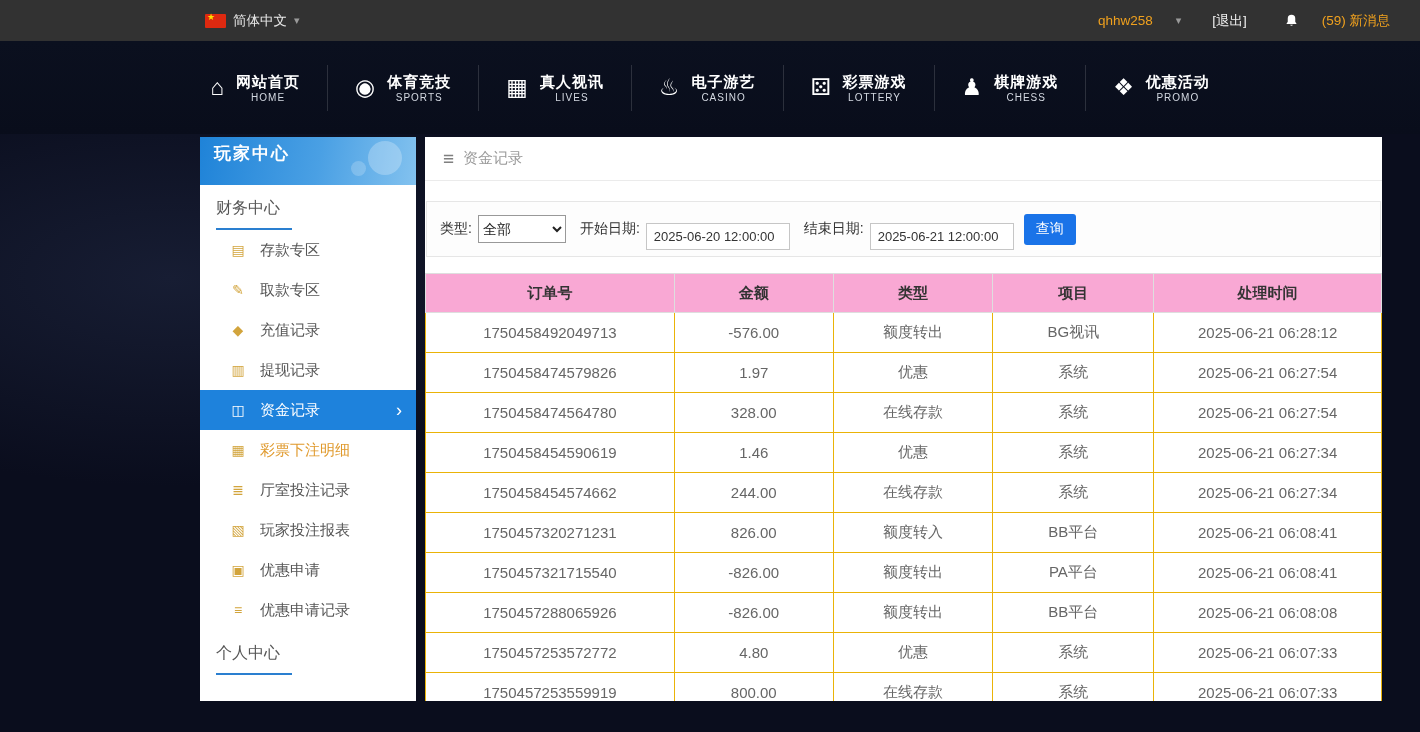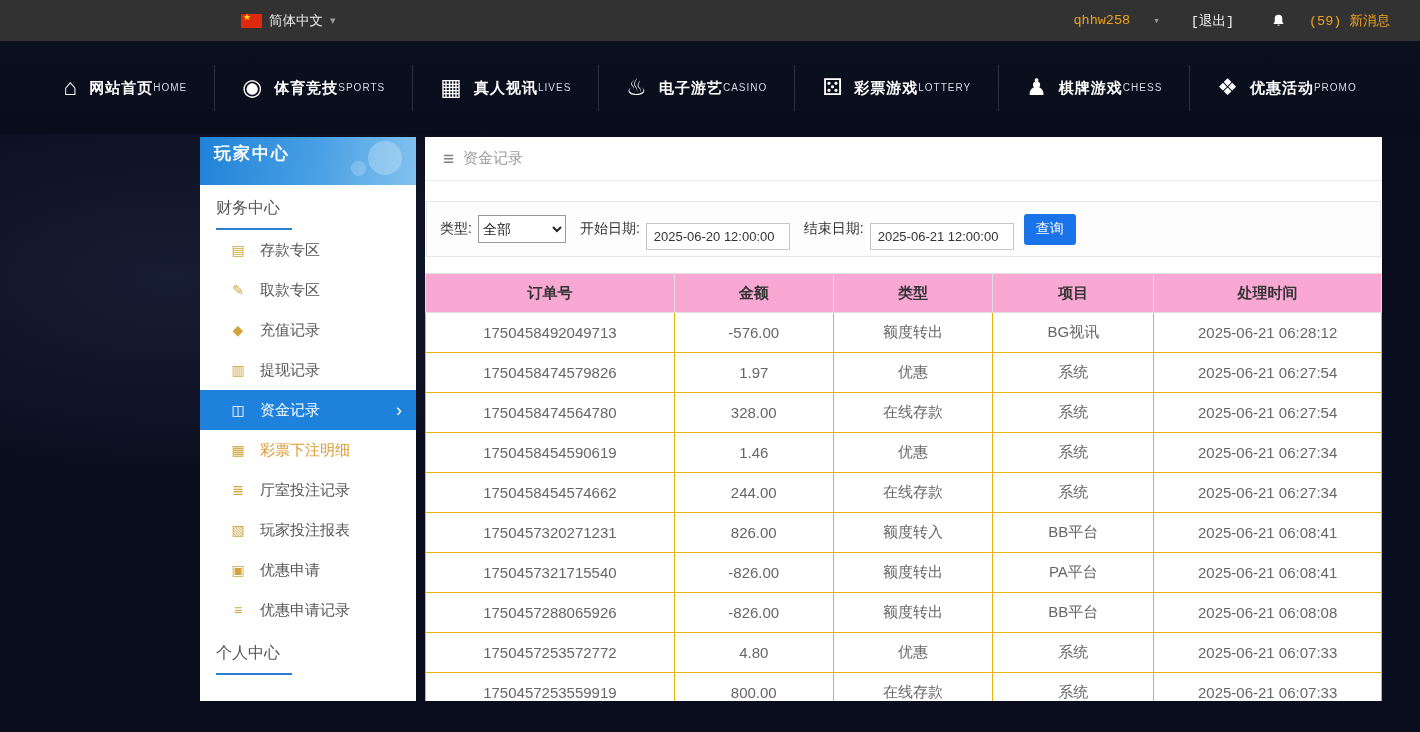--- a/index.html
+++ b/index.html
@@ -12,37 +12,37 @@
   .screen { position:relative; width:1420px; height:732px; overflow:hidden;
     background: radial-gradient(ellipse 700px 320px at 12% 38%, #171d33 0%, #0a0d1d 65%); }
 
   
   .url-bar { height:31px; background:#f5f6f7; display:flex; align-items:center;
     padding:0 10px; font-size:13.5px; color:#1d1d1f; border-bottom:1px solid #dcdcdc; }
 
   
   .top-bar { height:41px; background:#323232; display:flex; align-items:center;
     justify-content:space-between; padding:0 30px 0 205px; color:#e8e8e8; font-size:13.5px; }
-  .lang { display:flex; align-items:center; gap:7px; cursor:pointer;margin-left:36px; }
+  .lang { display:flex; align-items:center; gap:7px; cursor:pointer; }
   .flag { position:relative; width:21px; height:14px; background:#de2910; border-radius:1px; display:inline-block; }
   .flag::before { content:"★"; position:absolute; left:2px; top:-2px; color:#ffde00; font-size:9px; }
   .caret { color:#9a9a9a; font-size:11px; }
-  .top-right { display:flex; align-items:center; gap:23px;font-family:Liberation Mono, monospace; }
+  .top-right { display:flex; align-items:center; gap:23px; }
   .username { color:#f0a11e; }
   .logout { color:#f2f2f2; margin-left:8px; cursor:pointer; }
   .bell { margin-left:14px; display:flex; align-items:center; }
   .messages { color:#f0a11e; cursor:pointer; }
 
   
   .nav-bar { height:93px; display:flex; align-items:center; justify-content:center;
     background:linear-gradient(180deg,#0b101f 0%,#090d1b 100%); }
   .nav-item { display:flex; align-items:center; padding:0 27px; height:46px; cursor:pointer; }
   .nav-item + .nav-item { border-left:1px solid rgba(255,255,255,0.14); }
   .nav-icon { color:#fff; font-size:23px; margin-right:12px; line-height:1; }
-  .nav-text { display:flex; flex-direction:row; align-items:center; }
+  .nav-text { display:flex; flex-direction:column; align-items:center; }
   .nav-title { color:#fff; font-size:15px; font-weight:700; line-height:19px; letter-spacing:1px; }
   .nav-sub { color:#d4d9e2; font-size:10px; line-height:13px; letter-spacing:1px; }
 
   
   .content { position:relative; height:567px; }
 
   
   .sidebar { position:absolute; left:200px; top:3px; bottom:0; width:216px; background:#fff; overflow:hidden; }
   .sidebar-header { position:relative; height:48px; padding:6px 0 0 14px; overflow:hidden; color:#fff;
     background:linear-gradient(100deg,#1f83d8 0%,#4aa0e4 55%,#83c2ef 100%); }

